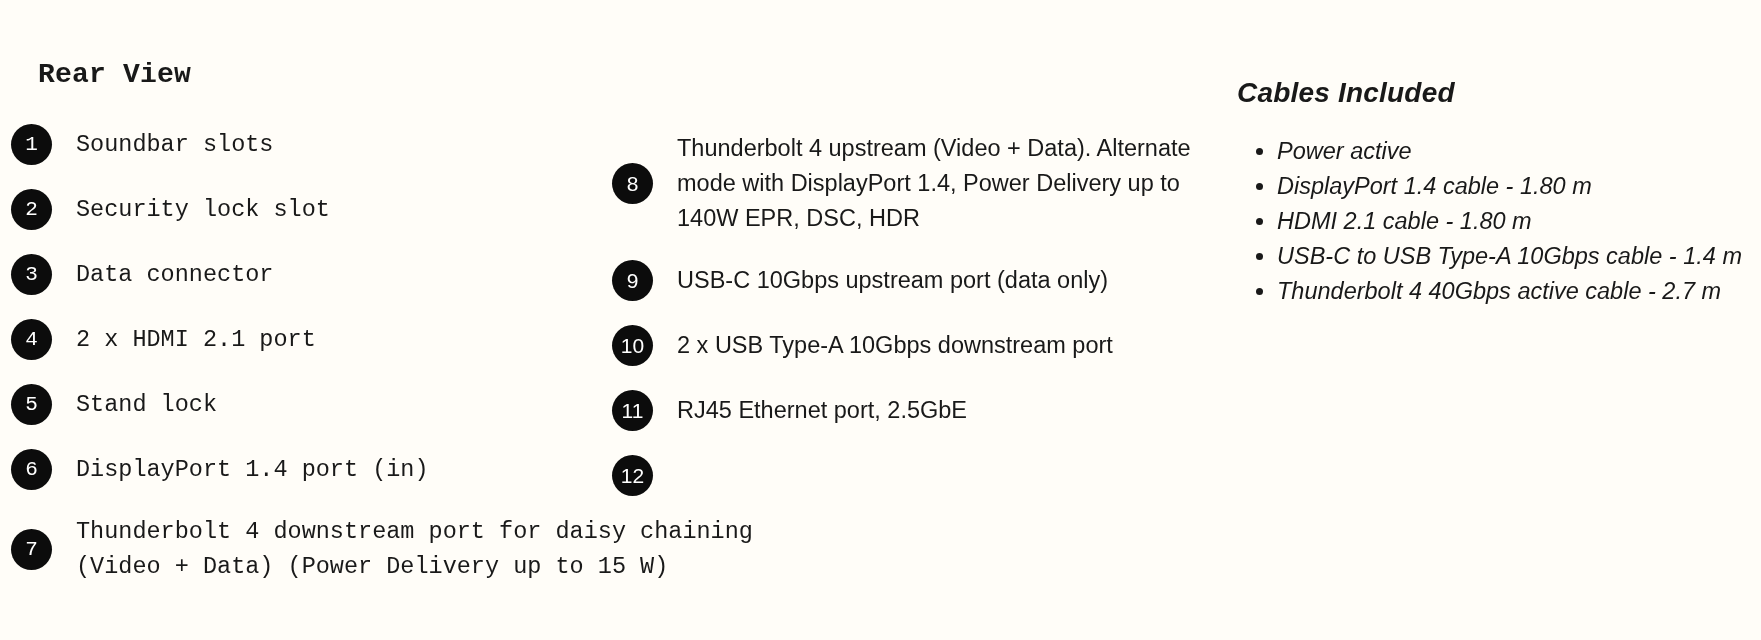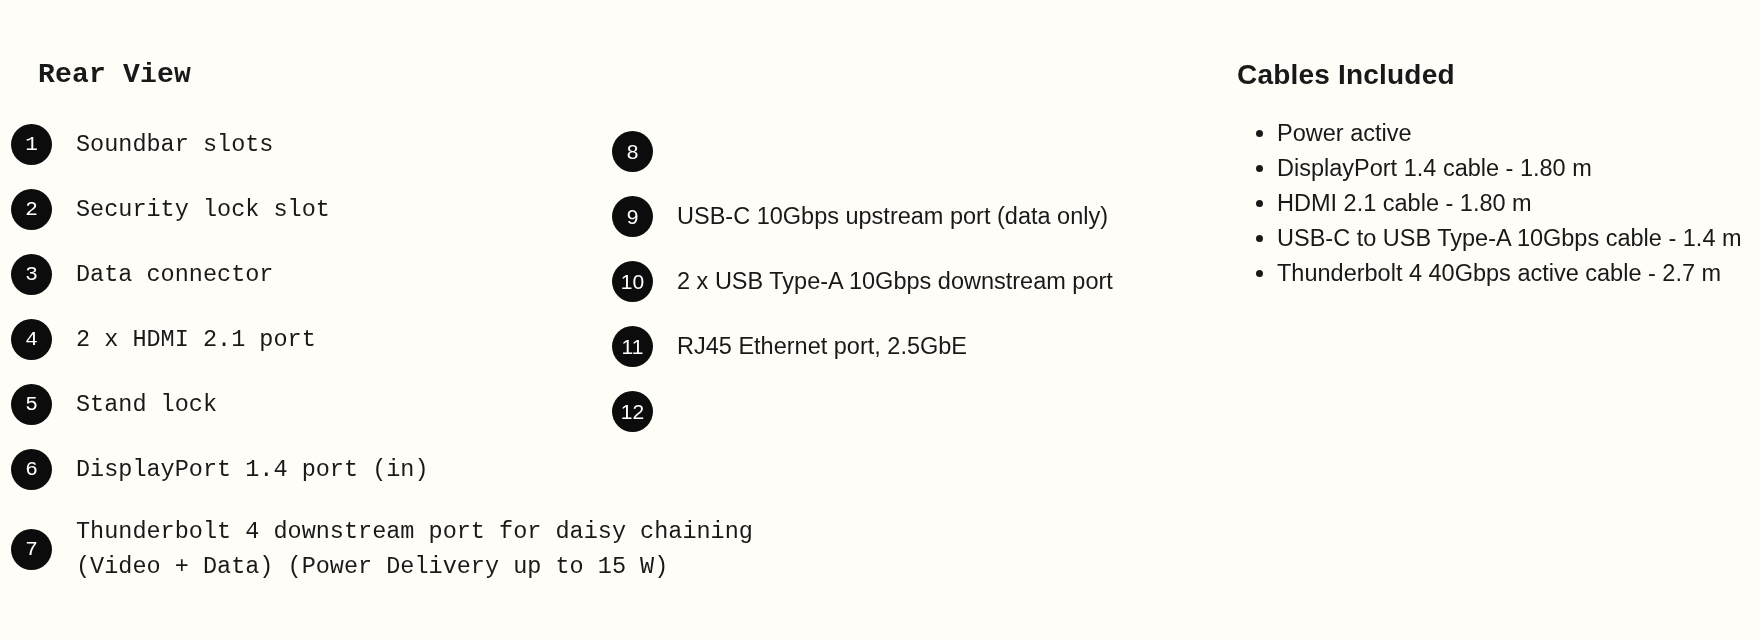--- a/index.html
+++ b/index.html
@@ -6,21 +6,21 @@
   body {
     width:1761px; height:640px;
     background: var(--page-bg, #fffdf8);
     color: var(--text-color, #191919);
     font-family: "Liberation Sans", sans-serif;
     overflow:hidden; position:relative;
   }
   .col { position:absolute; }
   .col-left  { left:11px;  top:60px;font-family:Liberation Mono, monospace; }
   .col-mid   { left:612px; top:131px; }
-  .col-right { left:1237px; top:60px; }
+  .col-right { left:1237px; top:78px;font-style:italic; }
 
   h2.section-heading {
     margin:0; font-size:28px; line-height:30px; font-weight:bold;
     letter-spacing:0.2px;
   }
   .col-left h2.section-heading  { margin:0 0 34px 27px; }
   .col-right h2.section-heading { margin:0 0 26px 0; }
 
   ol.num-list { list-style:none; margin:0; padding:0; }
   ol.num-list li {
@@ -88,20 +88,23 @@
     <span class="item-text">Thunderbolt 4 downstream port for daisy chaining
 (Video + Data) (Power Delivery up to 15 W)</span>
   </li>
 </ol>
   </div>
 
   <div class="col col-mid">
     <ol class="num-list" id="list-col-1">
   <li class="multi">
     <span class="num-badge">8</span>
+    <span class="item-text">Thunderbolt 4 upstream (Video + Data). Alternate
+mode with DisplayPort 1.4, Power Delivery up to
+140W EPR, DSC, HDR</span>
   </li>
 
   <li>
     <span class="num-badge">9</span>
     <span class="item-text">USB-C 10Gbps upstream port (data only)</span>
   </li>
 
   <li>
     <span class="num-badge">10</span>
     <span class="item-text">2 x USB Type-A 10Gbps downstream port</span>

